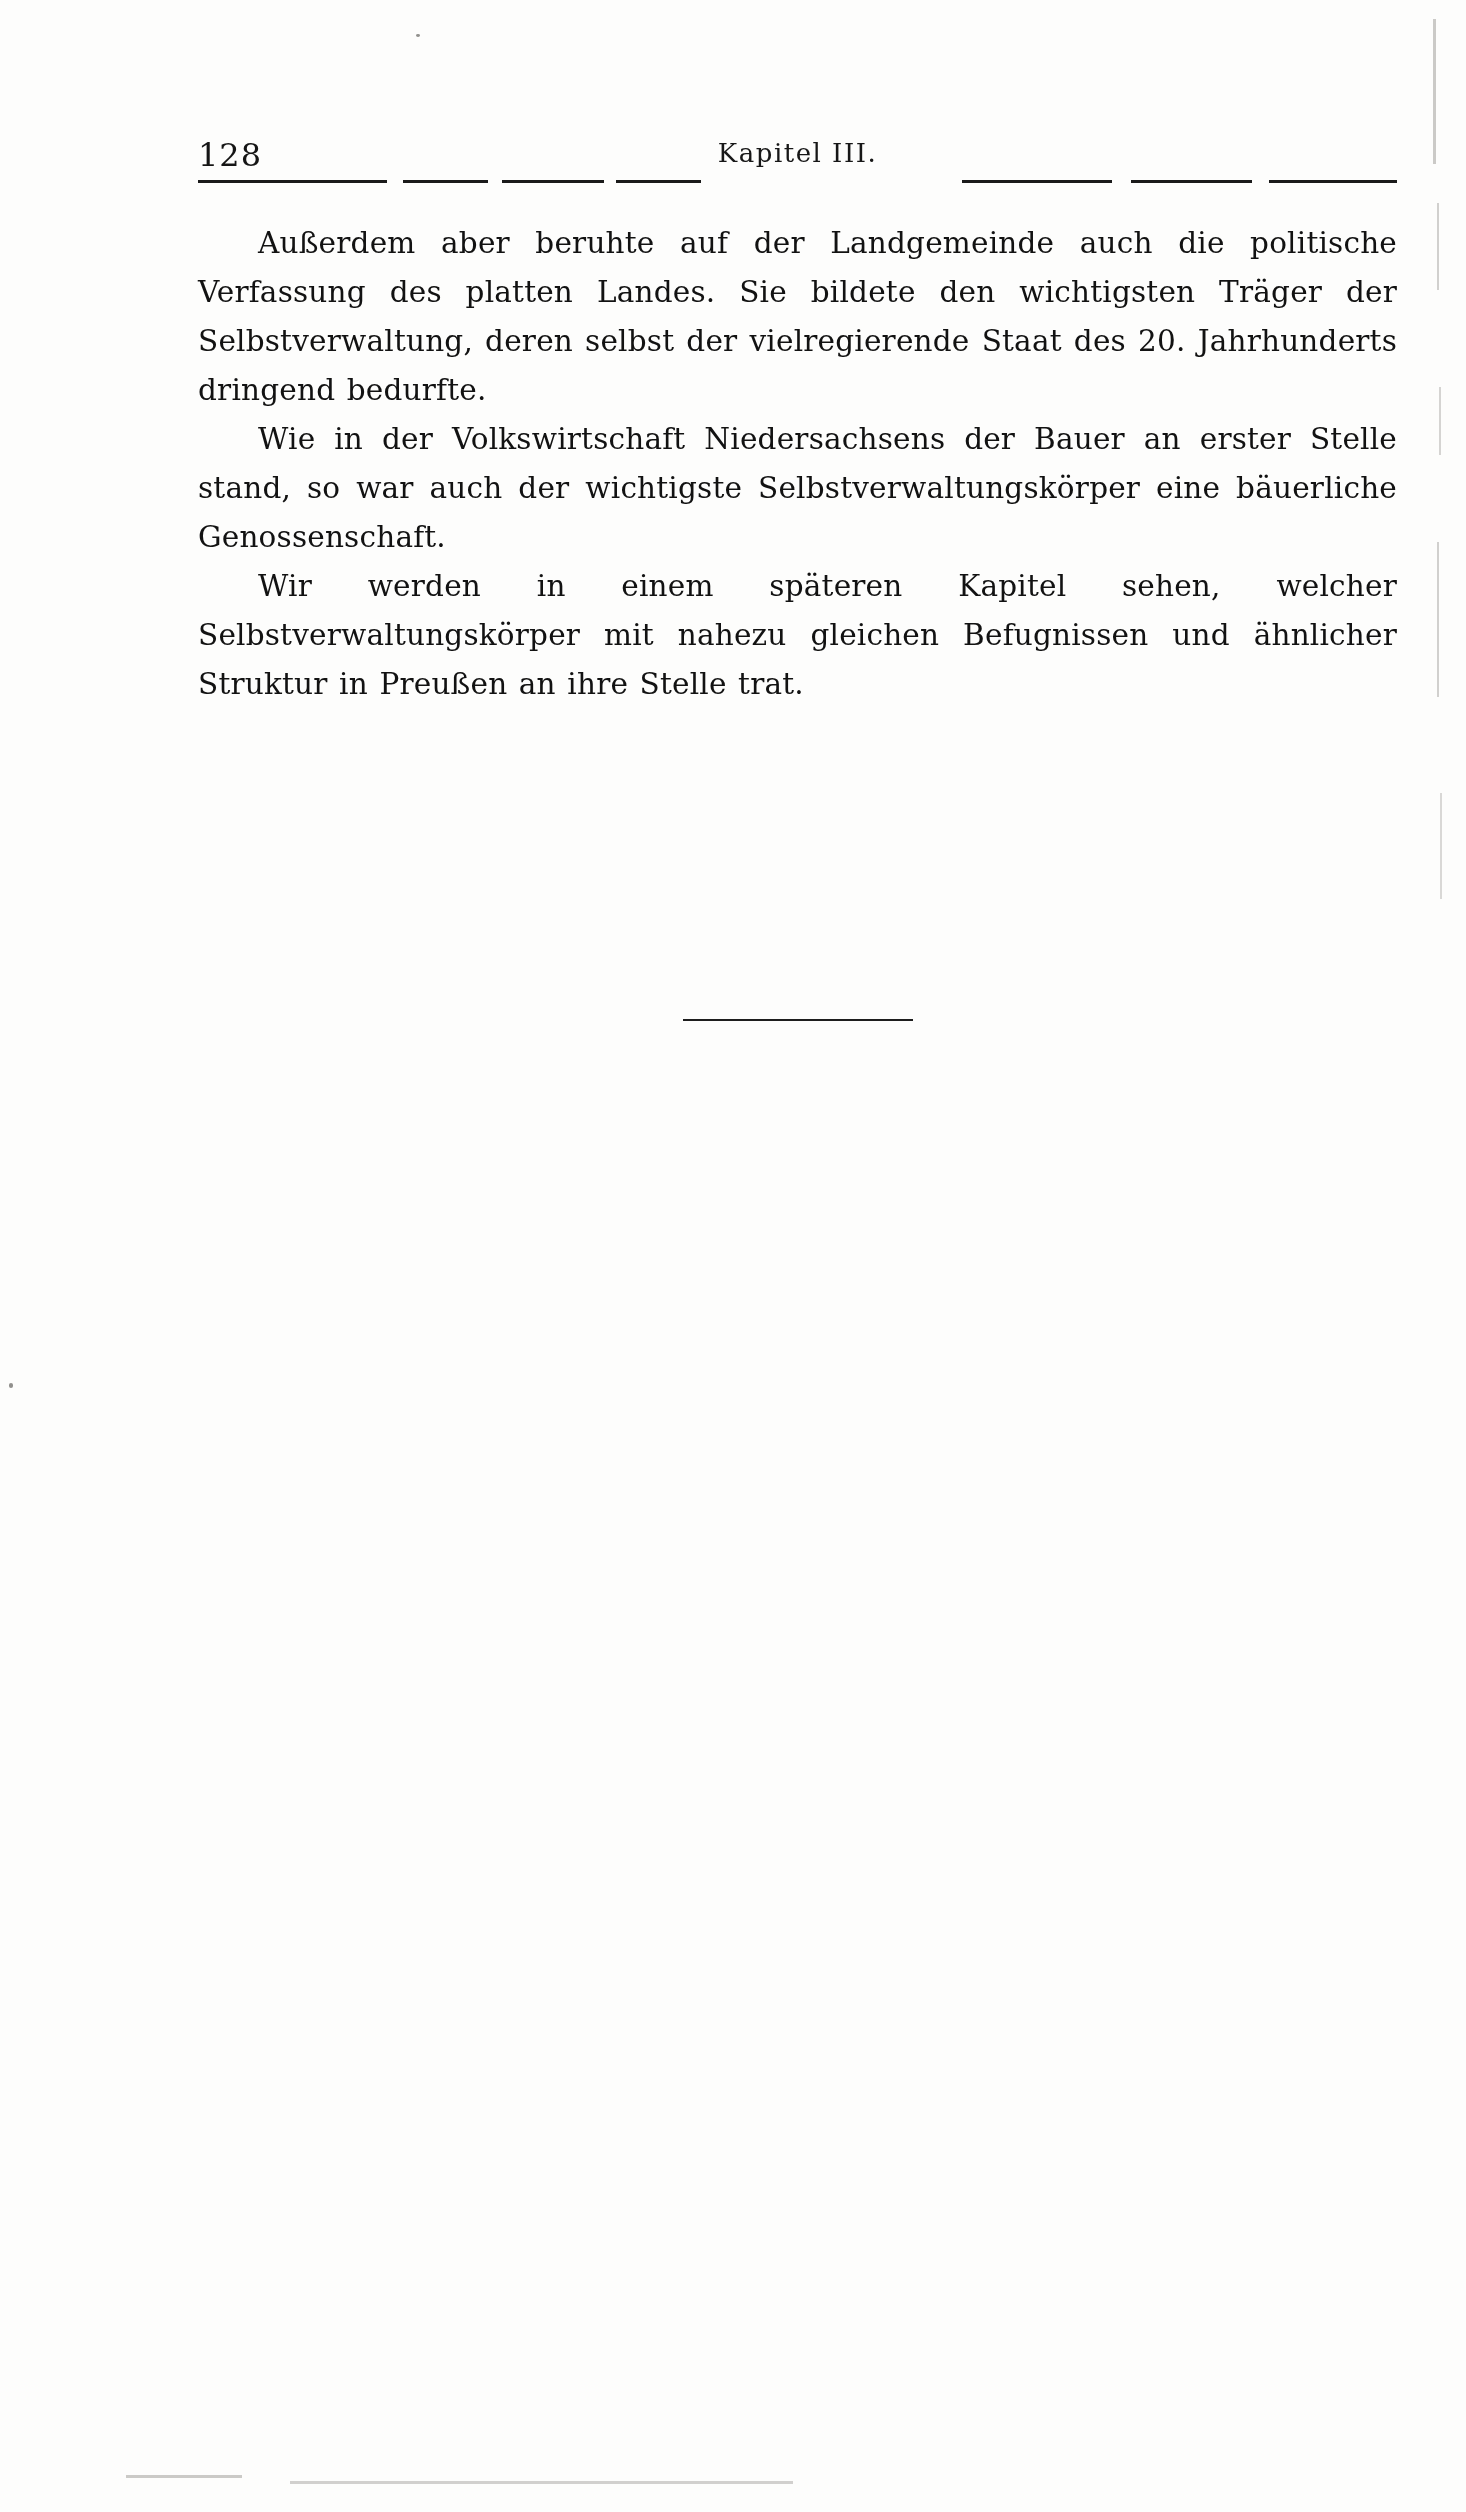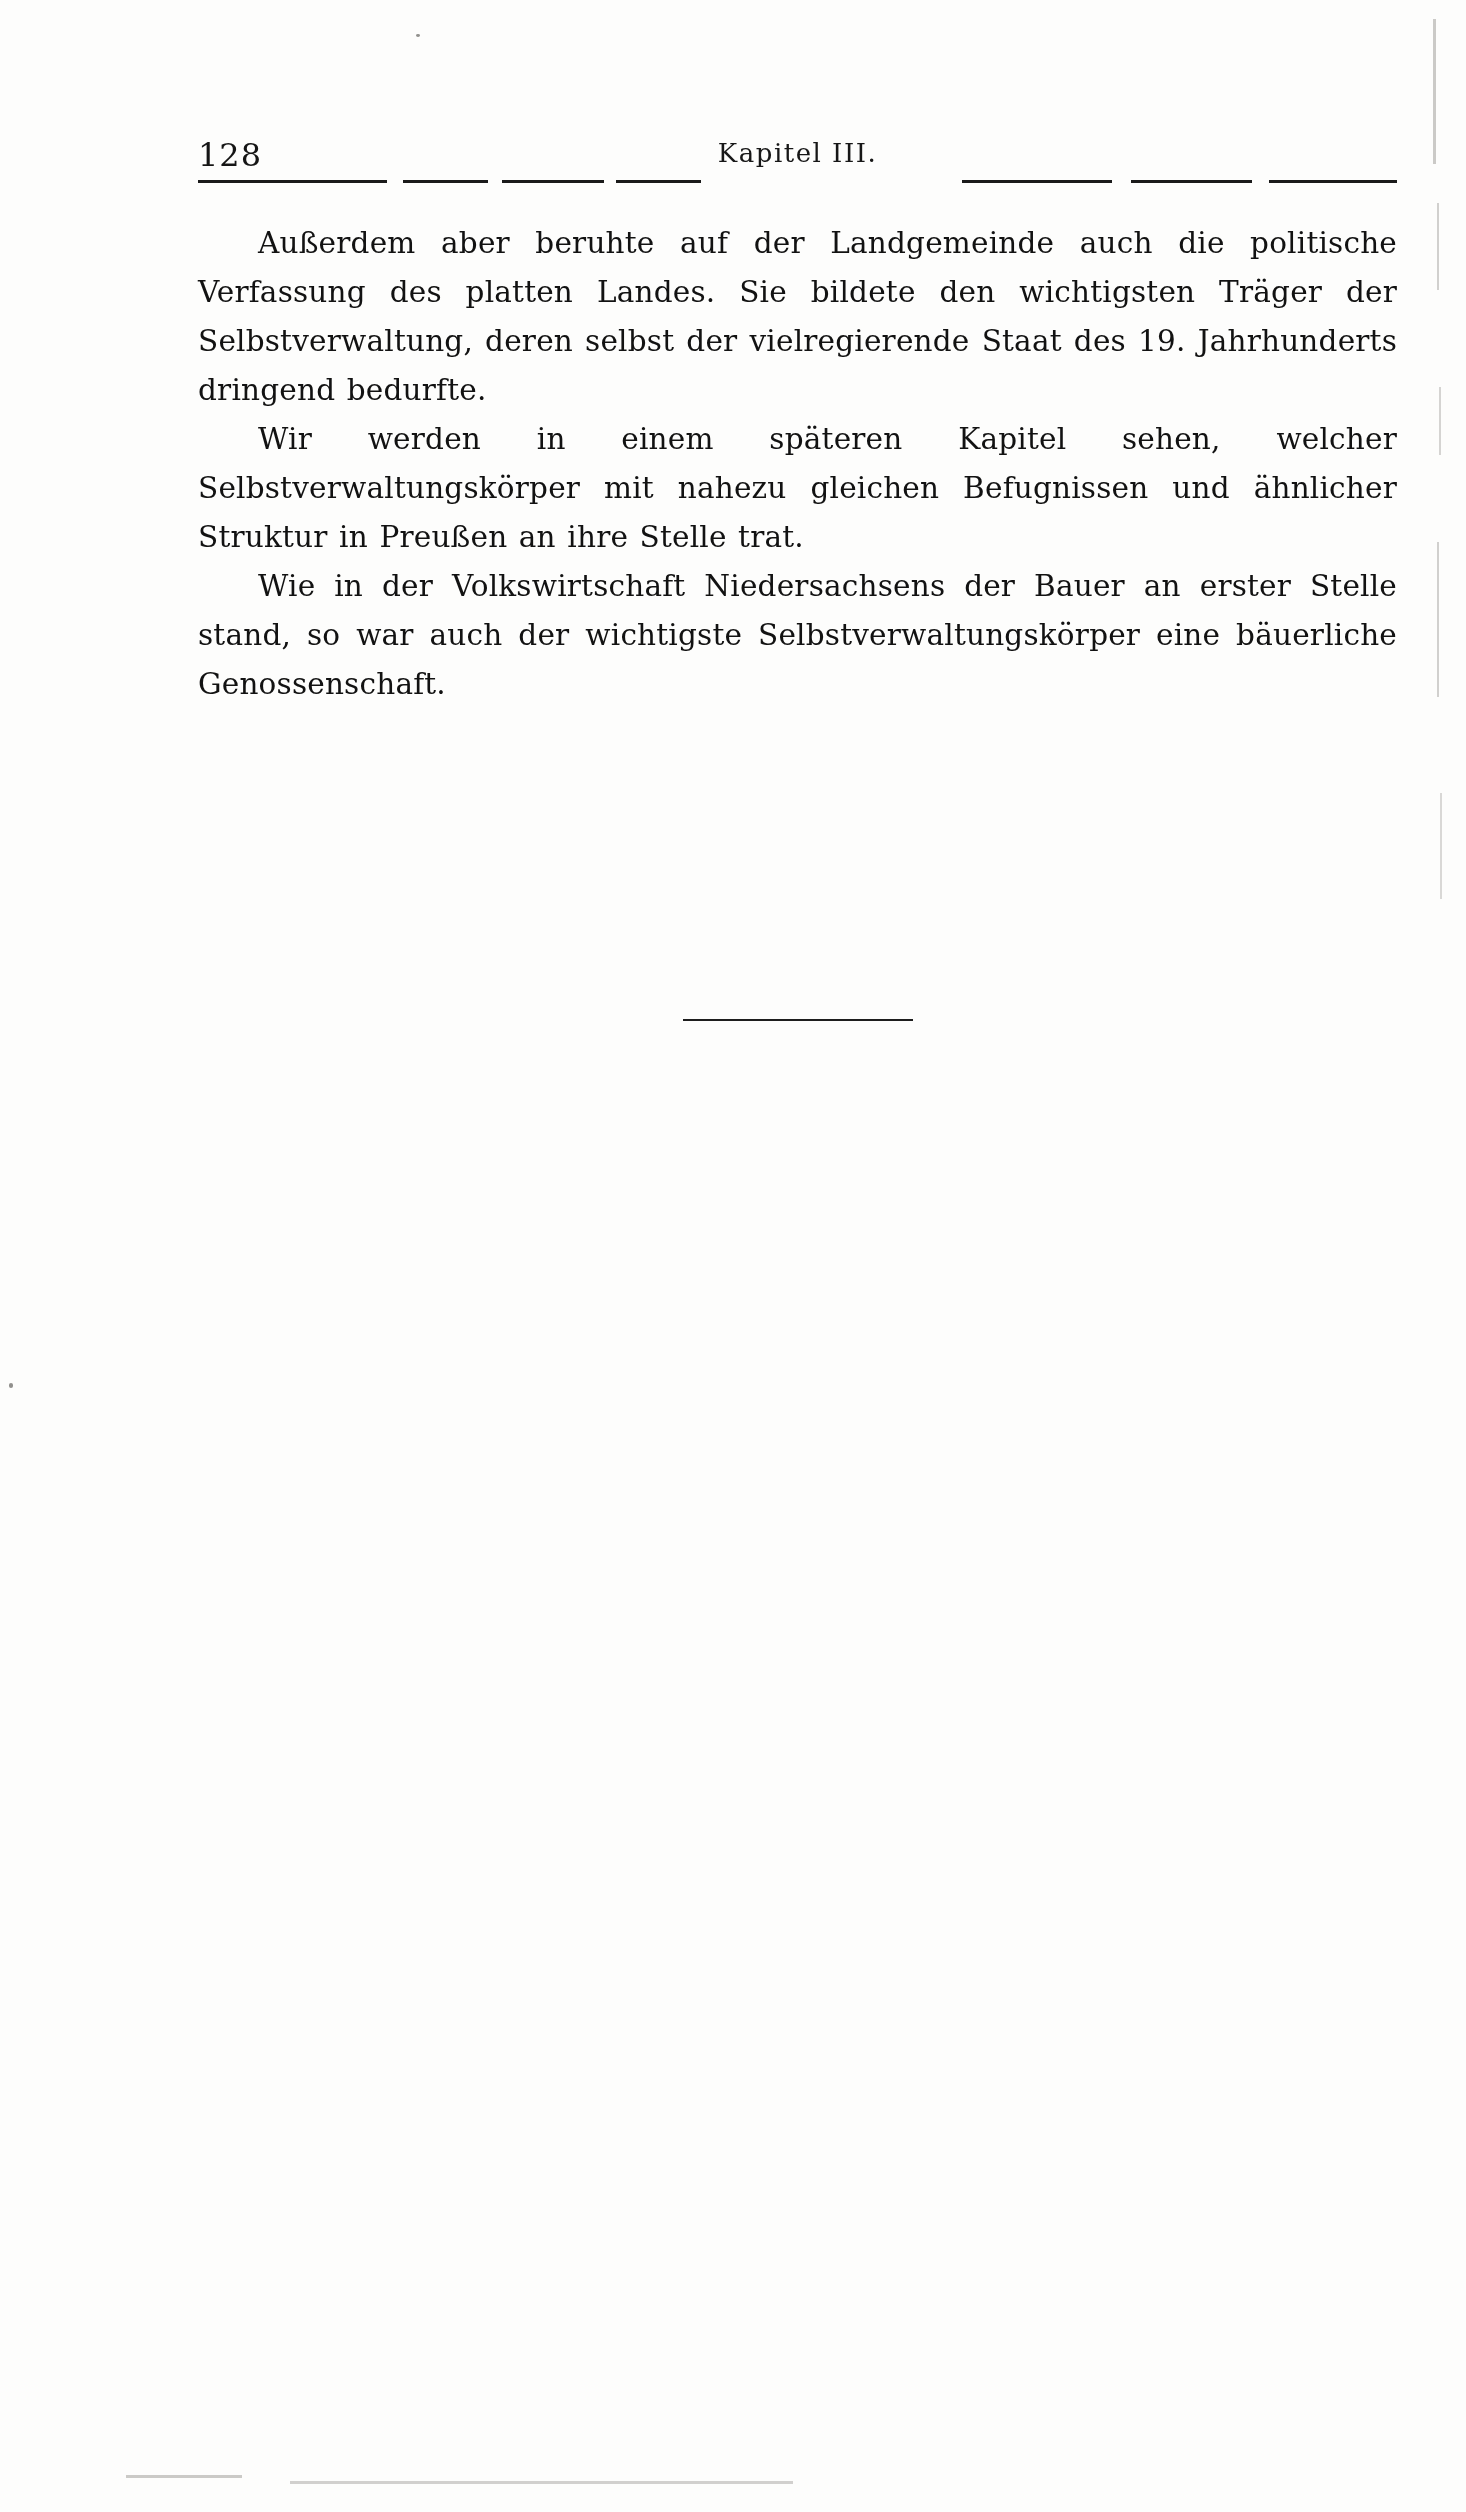--- a/index.html
+++ b/index.html
@@ -147,23 +147,23 @@
 
     <div class="head-rule-gap" style="left:189px; width:15.5px;"></div>
     <div class="head-rule-gap" style="left:290px; width:13.5px;"></div>
     <div class="head-rule-gap" style="left:406px; width:11.6px;"></div>
     <div class="head-rule-gap" style="left:503px; width:261px;"></div>
     <div class="head-rule-gap" style="left:914px; width:19.3px;"></div>
     <div class="head-rule-gap" style="left:1054px; width:17.4px;"></div>
   </div>
 
   <div class="body-text">
-    <p>Außerdem aber beruhte auf der Landgemeinde auch die politische Verfassung des platten Landes.  Sie bildete den wichtigsten Träger der Selbstverwaltung, deren selbst der vielregierende Staat des 19. Jahrhunderts dringend bedurfte.</p>
+    <p>Außerdem aber beruhte auf der Landgemeinde auch die politische Verfassung des platten Landes.  Sie bildete den wichtigsten Träger der Selbstverwaltung, deren selbst der vielregierende Staat des 20. Jahrhunderts dringend bedurfte.</p>
+    <p>Wie in der Volkswirtschaft Niedersachsens der Bauer an erster Stelle stand, so war auch der wichtigste Selbstverwaltungskörper eine bäuerliche Genossenschaft.</p>
     <p>Wir werden in einem späteren Kapitel sehen, welcher Selbstverwaltungskörper mit nahezu gleichen Befugnissen und ähnlicher Struktur in Preußen an ihre Stelle trat.</p>
-    <p>Wie in der Volkswirtschaft Niedersachsens der Bauer an erster Stelle stand, so war auch der wichtigste Selbstverwaltungskörper eine bäuerliche Genossenschaft.</p>
   </div>
 
 </div>
 
 <div class="divider-wrap">
   <span class="divider-rule"></span>
 </div>
 
 
 </body></html>

